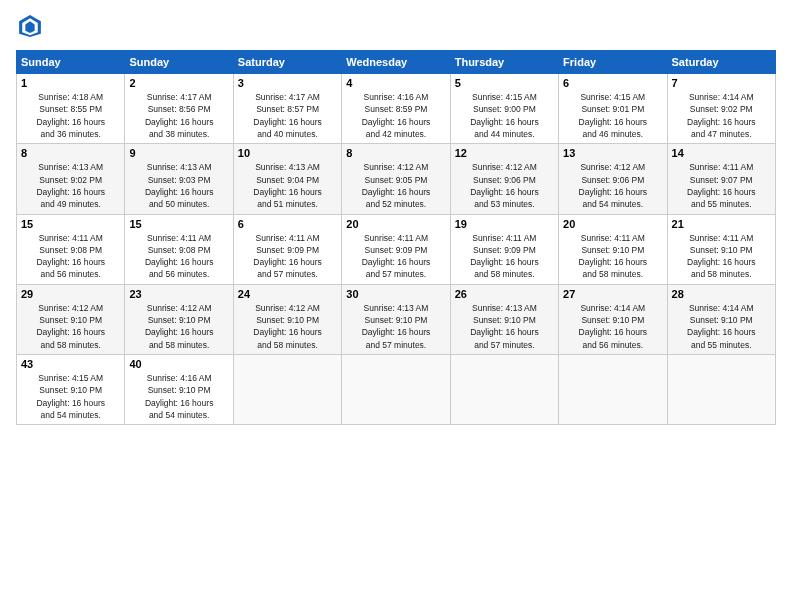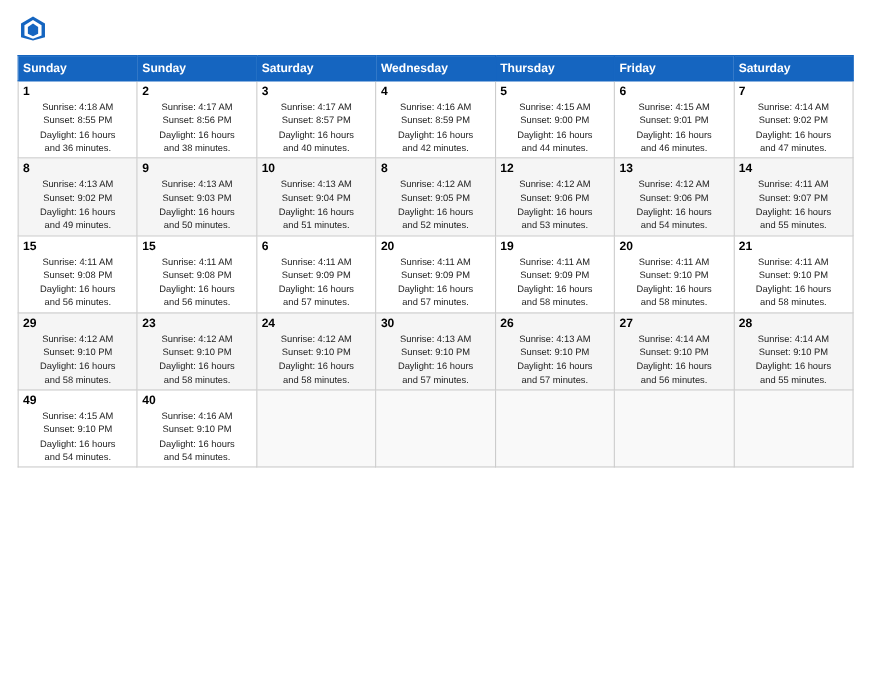--- a/index.html
+++ b/index.html
@@ -381,21 +381,21 @@
         <div class="day-detail">
           Sunrise: 4:14 AM<br>
           Sunset: 9:10 PM<br>
           Daylight: 16 hours<br>
           and 55 minutes.
         </div>
       </td>
         </tr>
         <tr>
           <td>
-        <span class="day-num">49</span>
+        <span class="day-num">43</span>
         <div class="day-detail">
           Sunrise: 4:15 AM<br>
           Sunset: 9:10 PM<br>
           Daylight: 16 hours<br>
           and 54 minutes.
         </div>
       </td>
           <td>
         <span class="day-num">40</span>
         <div class="day-detail">

